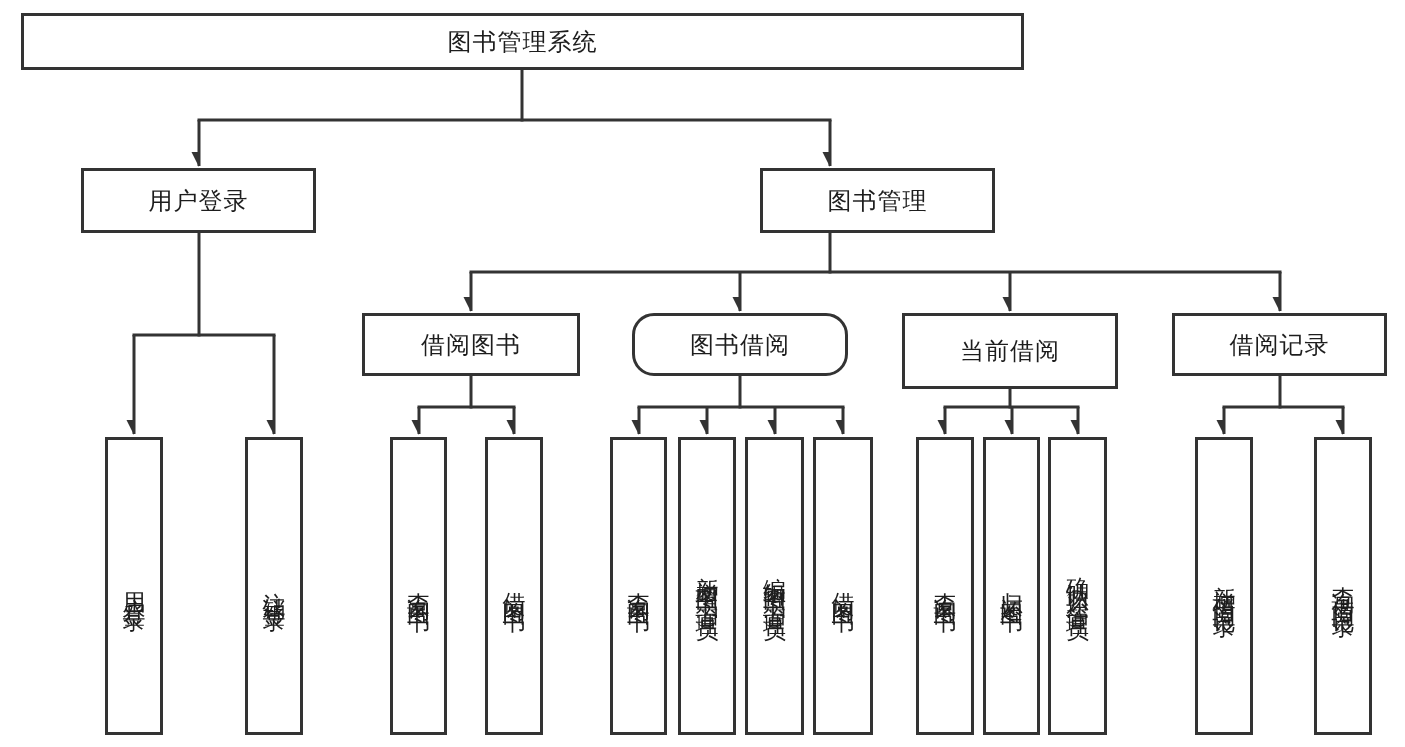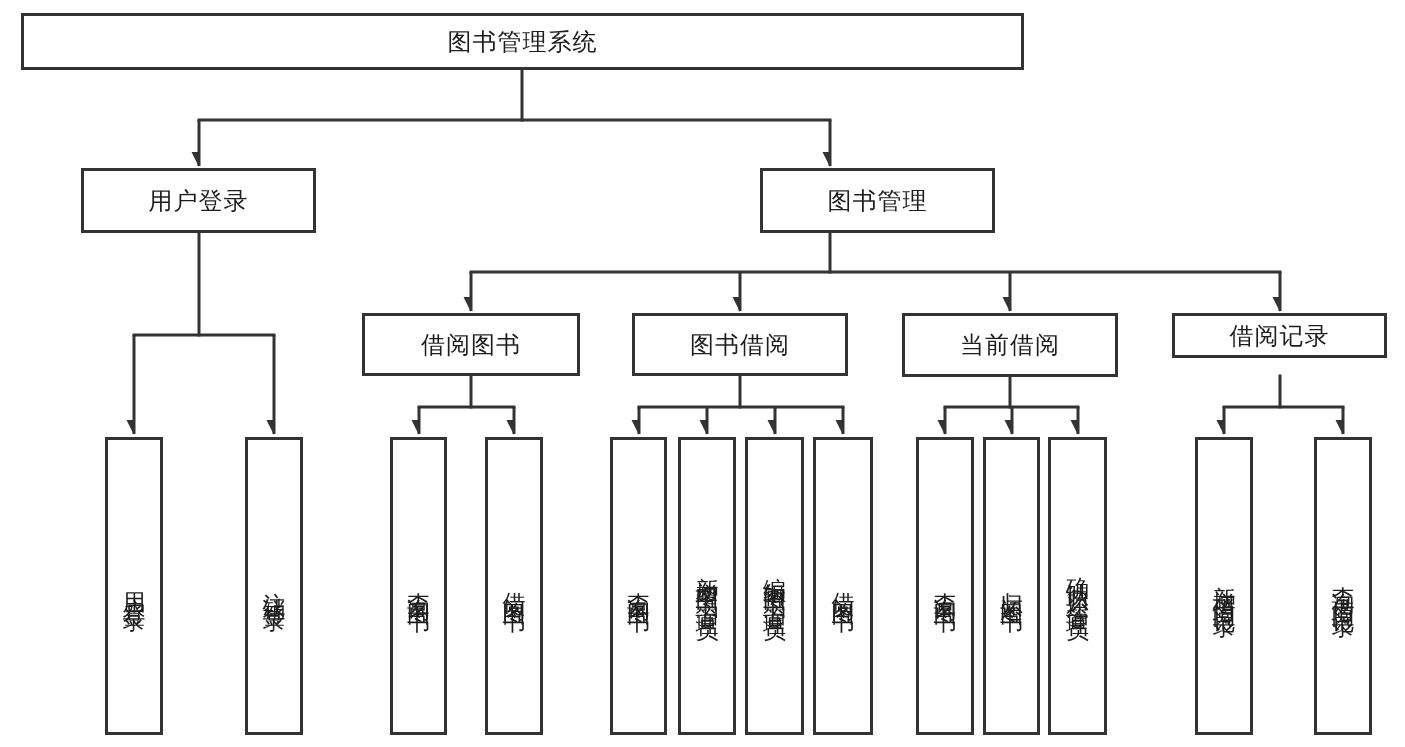--- a/index.html
+++ b/index.html
@@ -102,27 +102,27 @@
   <div class="box h-box" style="left:81px; top:168px; width:235px; height:65px;">
     <span class="lbl">用户登录</span>
   </div>
   <div class="box h-box" style="left:712px; top:168px; width:235px; height:65px;margin-left:48px;">
     <span class="lbl">图书管理</span>
   </div>
 
   <div class="box h-box" style="left:362px; top:313px; width:218px; height:63px;">
     <span class="lbl">借阅图书</span>
   </div>
-  <div class="box h-box" style="left:632px; top:313px; width:216px; height:63px;">
+  <div class="box h-box" style="left:632px; top:313px; width:216px; height:63px;border-radius:22px;">
     <span class="lbl">图书借阅</span>
   </div>
-  <div class="box h-box" style="left:902px; top:313px; width:216px; height:64px;">
+  <div class="box h-box" style="left:902px; top:313px; width:216px; height:76px;">
     <span class="lbl">当前借阅</span>
   </div>
-  <div class="box h-box" style="left:1172px; top:313px; width:215px; height:45px;">
+  <div class="box h-box" style="left:1172px; top:313px; width:215px; height:63px;">
     <span class="lbl">借阅记录</span>
   </div>
 
   <div class="box v-box" style="left:105px; top:437px; width:58px; height:298px;">
     <span class="lbl">用户登录</span>
   </div>
   <div class="box v-box" style="left:245px; top:437px; width:58px; height:298px;">
     <span class="lbl">注销登录</span>
   </div>
 

